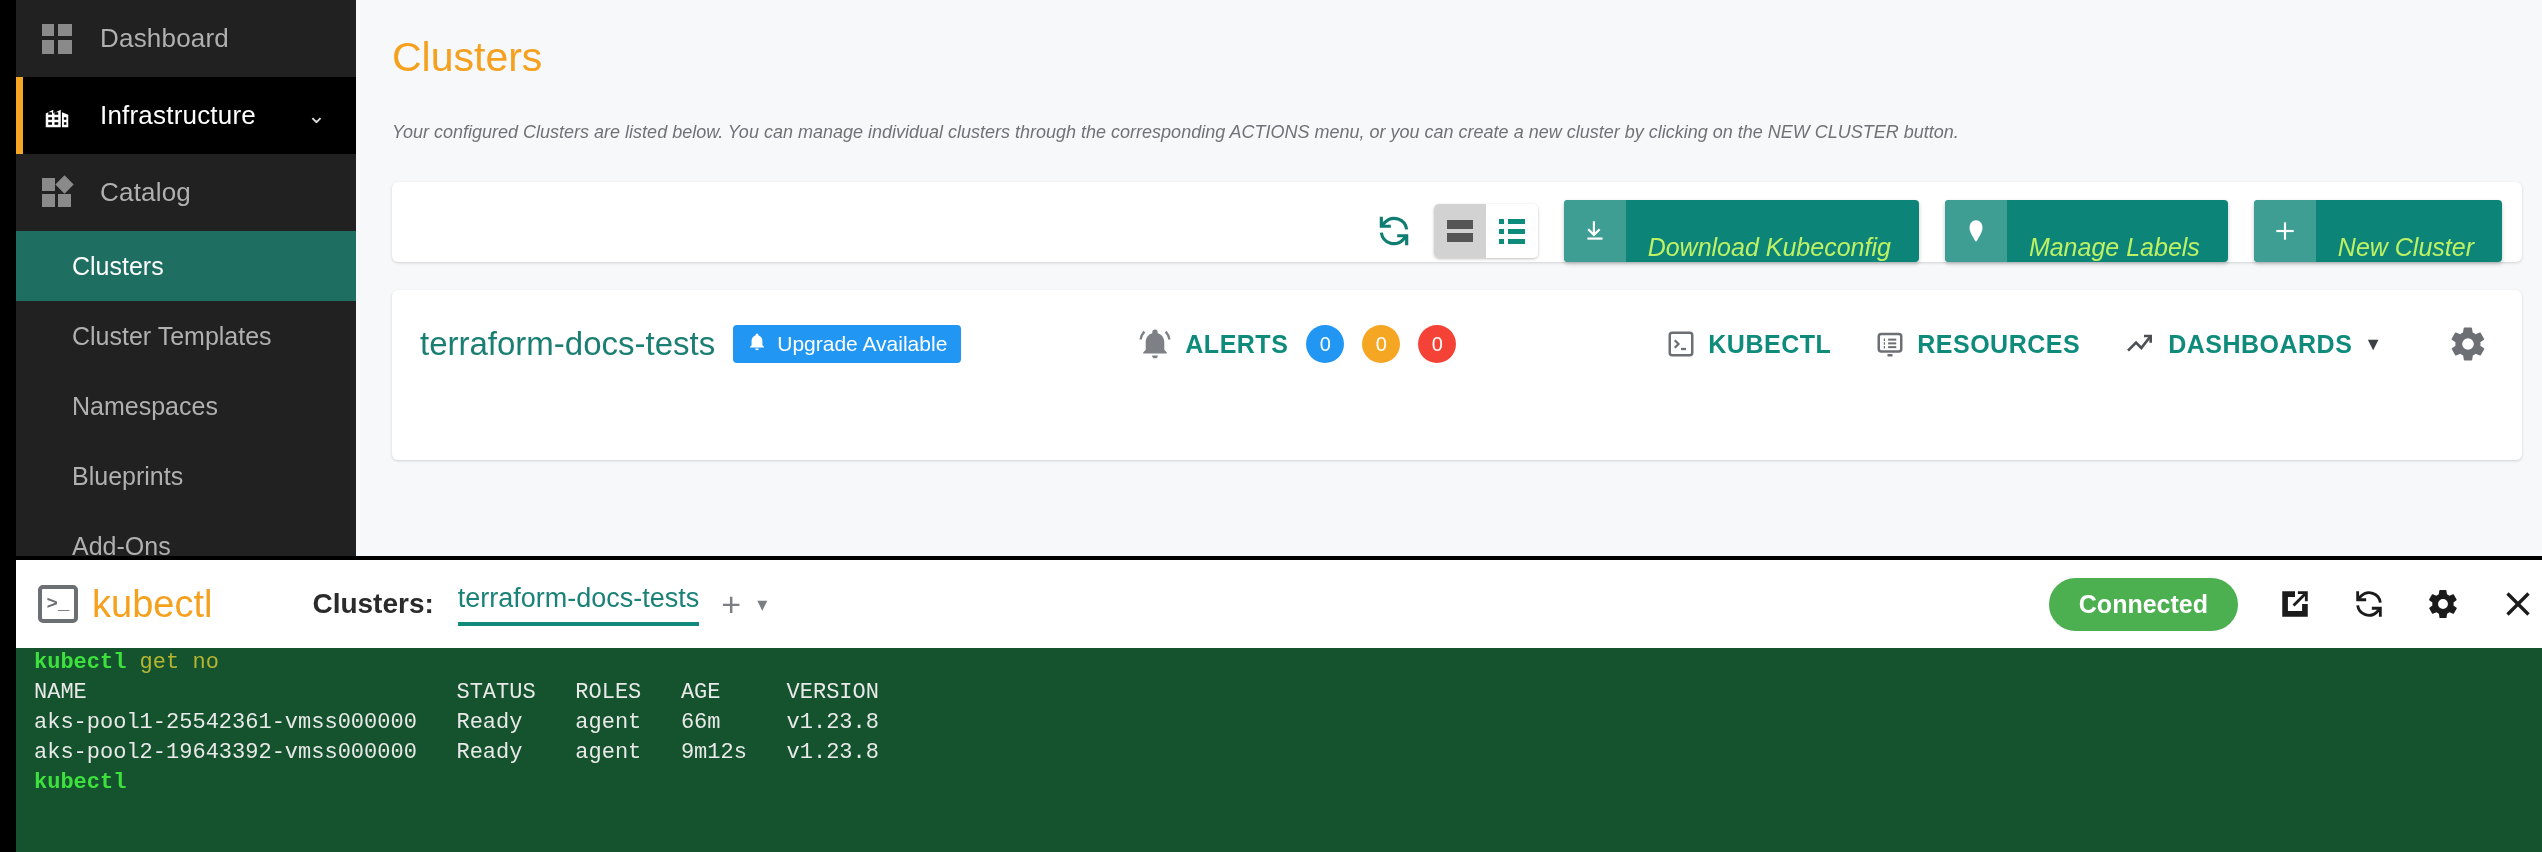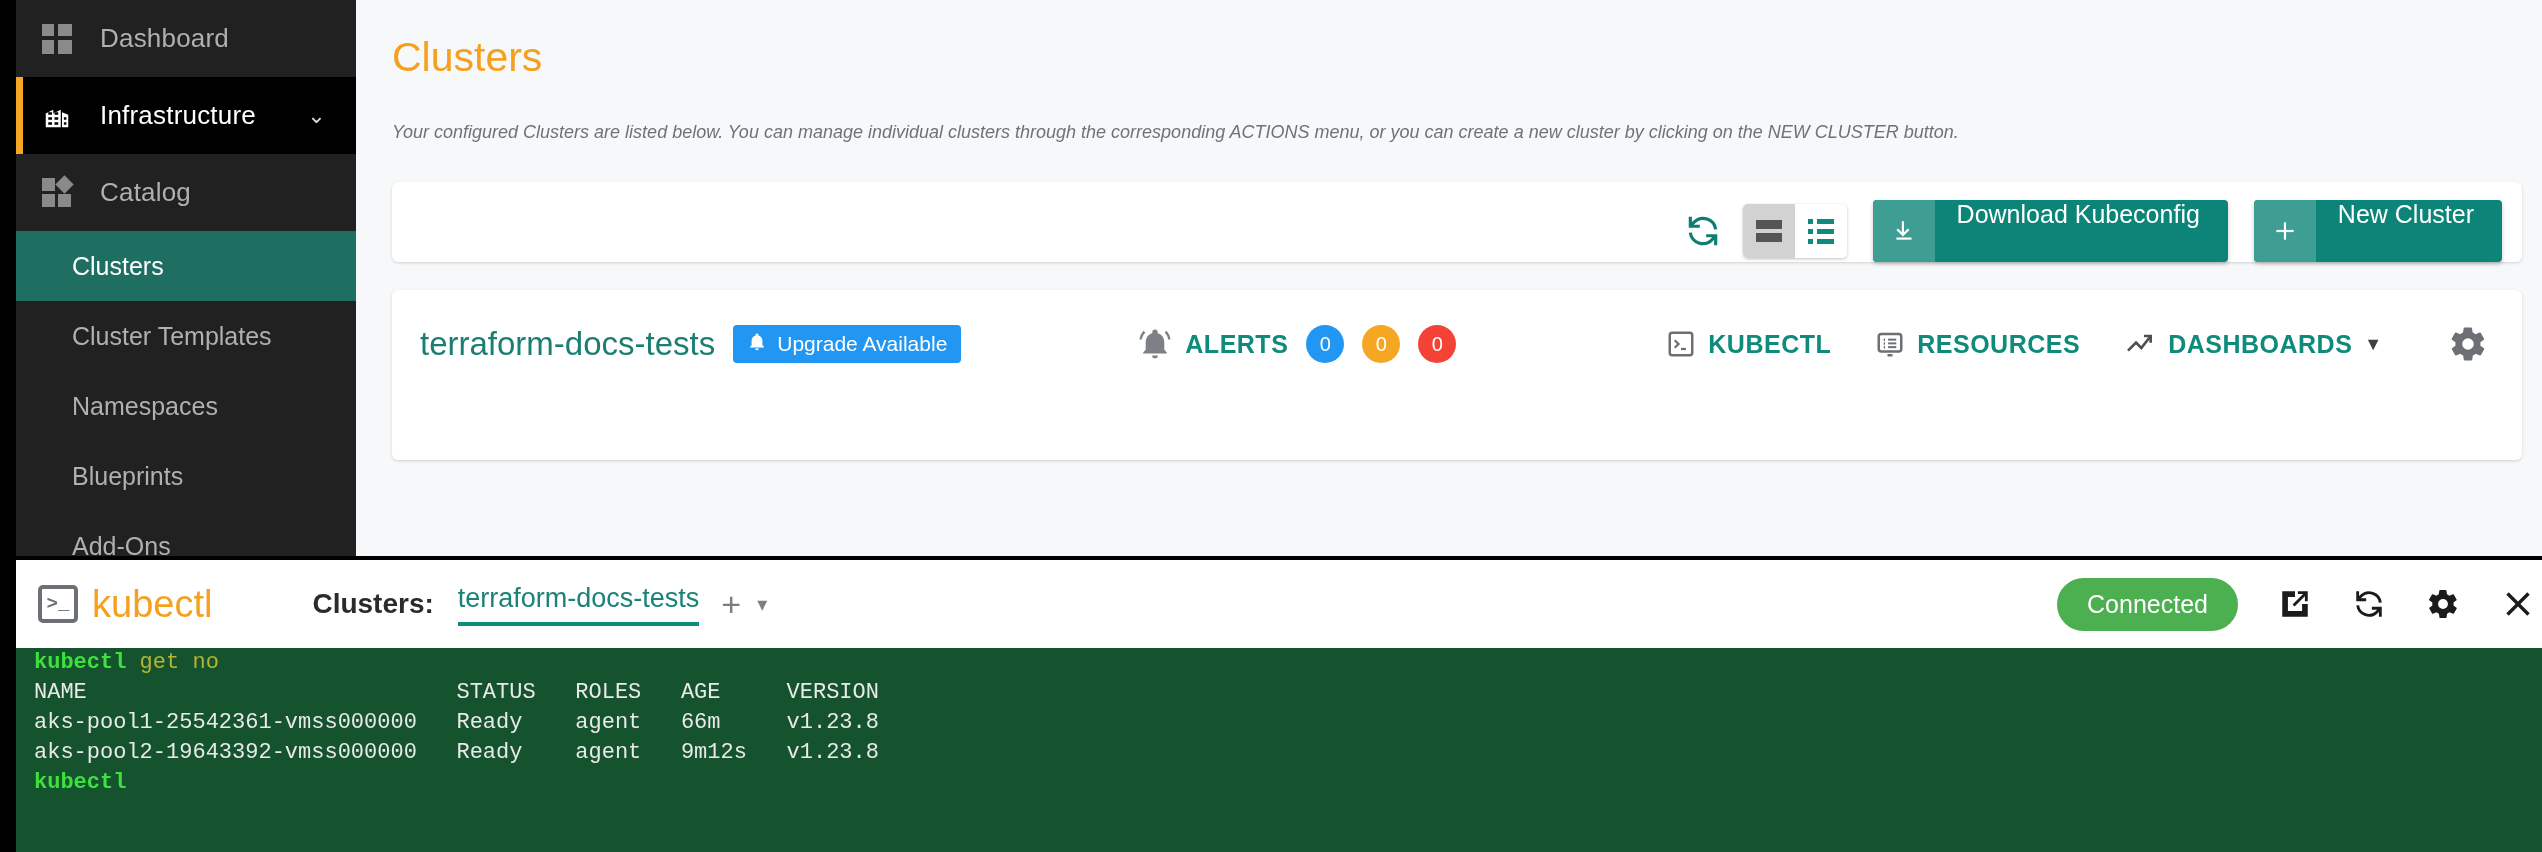--- a/index.html
+++ b/index.html
@@ -90,23 +90,23 @@
   .vt-bars { width: 26px; }
   .vt-bars span { display: block; height: 9px; background: #555; margin-bottom: 4px; }
   .vt-bars span:last-child { margin-bottom: 0; }
   .vt-listicon { width: 26px; }
   .vt-listicon .ln { display: flex; align-items: center; margin-bottom: 5px; }
   .vt-listicon .ln:last-child { margin-bottom: 0; }
   .vt-listicon .dot { width: 5px; height: 5px; background: #0f8b7c; margin-right: 4px; }
   .vt-listicon .bar { flex: 1; height: 5px; background: #0f8b7c; }
 
   .act-btn {
-    display: flex; align-items: flex-start; height: 62px; margin-left: 26px;
+    display: flex; align-items: flex-end; height: 62px; margin-left: 26px;
     border-radius: 4px; overflow: hidden; box-shadow: 0 2px 4px rgba(0,0,0,.22);
-    background: #0c8478; color: #ffffff; cursor: pointer;
+    background: #0c8478; color: #bef264; cursor: pointer; font-style: italic;
   }
   .act-btn .ab-ico {
     width: 62px; height: 62px; background: #3e9e94;
     display: flex; align-items: center; justify-content: center;
   }
   .act-btn .ab-lbl { padding: 0 28px 0 22px; font-size: 25px; white-space: nowrap; }
 
   
   #filter-row { position: absolute; left: 28px; top: 112px; right: 24px; display: flex; align-items: center; }
   #search-box {
@@ -150,21 +150,21 @@
   #kc-header { position: relative; height: 88px; background: #fff; display: flex; align-items: center; }
   #kc-logo { display: flex; align-items: center; margin-left: 22px; }
   #kc-logo .term { width: 40px; height: 38px; border: 4px solid #6c6f73; border-radius: 5px;
                    display: flex; align-items: center; justify-content: center;
                    font-family: "Liberation Mono", monospace; font-size: 19px; color: #6c6f73; font-weight: bold; }
   #kc-logo .word { margin-left: 14px; font-size: 38px; color: #f5a01e; }
   #kc-clusters-lbl { margin-left: 100px; font-size: 28px; color: #2b2b2b; font-weight: 600; }
   #kc-tab { margin-left: 24px; font-size: 27px; color: #1a8277; border-bottom: 4px solid #0f8b7c; padding-bottom: 8px; }
   #kc-plus { margin-left: 22px; font-size: 34px; color: #7b7f84; }
   #kc-caret { margin-left: 16px; font-size: 20px; color: #7b7f84; }
-  #kc-right { position: absolute; right: 22px; top: 0; height: 88px; display: flex; align-items: center; }
+  #kc-right { position: absolute; right: 22px; top: 0; height: 88px; display: flex; align-items: center; font-weight: bold; }
   #connected-badge { background: #4caf50; color: #fff; border-radius: 999px; padding: 12px 30px; font-size: 25px; }
   .kc-icon { margin-left: 40px; display: flex; align-items: center; justify-content: center; }
 
   #kc-terminal {
     position: absolute; left: 0; top: 88px; right: 0; bottom: 0;
     background: #14532d; color: #e8e8e8; overflow: hidden;
     font-family: "Liberation Mono", "DejaVu Sans Mono", monospace;
     font-size: 22px; line-height: 30px; padding: 0 0 0 18px;
     white-space: pre;
   }
@@ -276,20 +276,28 @@
           <div class="act-btn">
             <span class="ab-ico">
               <svg width="26" height="26" viewBox="0 0 24 24" fill="#fff">
                 <path d="M12 3v10.2l3.6-3.6 1.4 1.4-6 6-6-6 1.4-1.4L10 13.2V3h2z"></path>
                   <rect x="5" y="18" width="14" height="2"></rect>
               </svg>
             </span>
             <span class="ab-lbl">Download Kubeconfig</span>
           </div>
 
+          <div class="act-btn">
+            <span class="ab-ico">
+              <svg width="26" height="26" viewBox="0 0 24 24" fill="#fff">
+                <path d="M12 2C8.5 2 6 5 6 9c0 5 6 13 6 13s6-8 6-13c0-4-2.5-7-6-7z"></path>
+              </svg>
+            </span>
+            <span class="ab-lbl">Manage Labels</span>
+          </div>
 
           <div class="act-btn">
             <span class="ab-ico">
               <svg width="26" height="26" viewBox="0 0 24 24" fill="#fff">
                 <rect x="11" y="4" width="2" height="16"></rect>
                   <rect x="4" y="11" width="16" height="2"></rect>
               </svg>
             </span>
             <span class="ab-lbl">New Cluster</span>
           </div>

